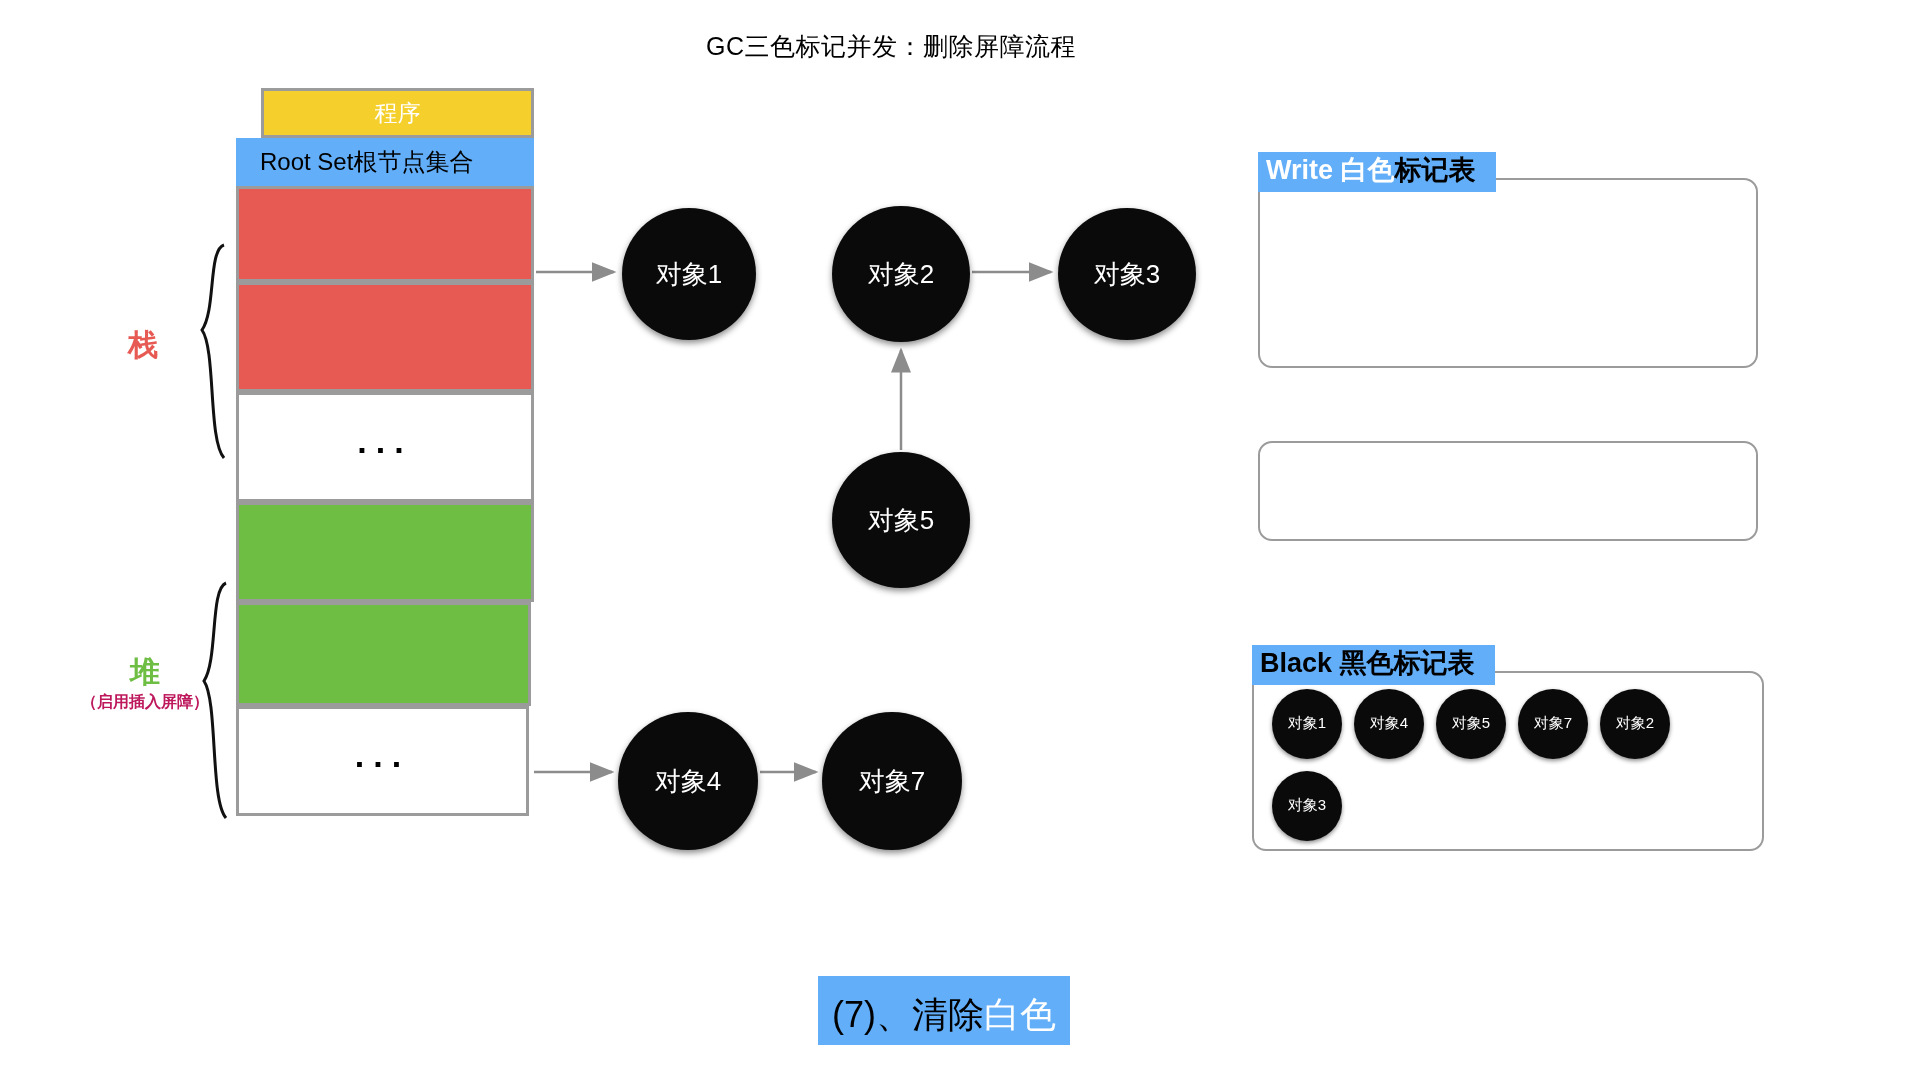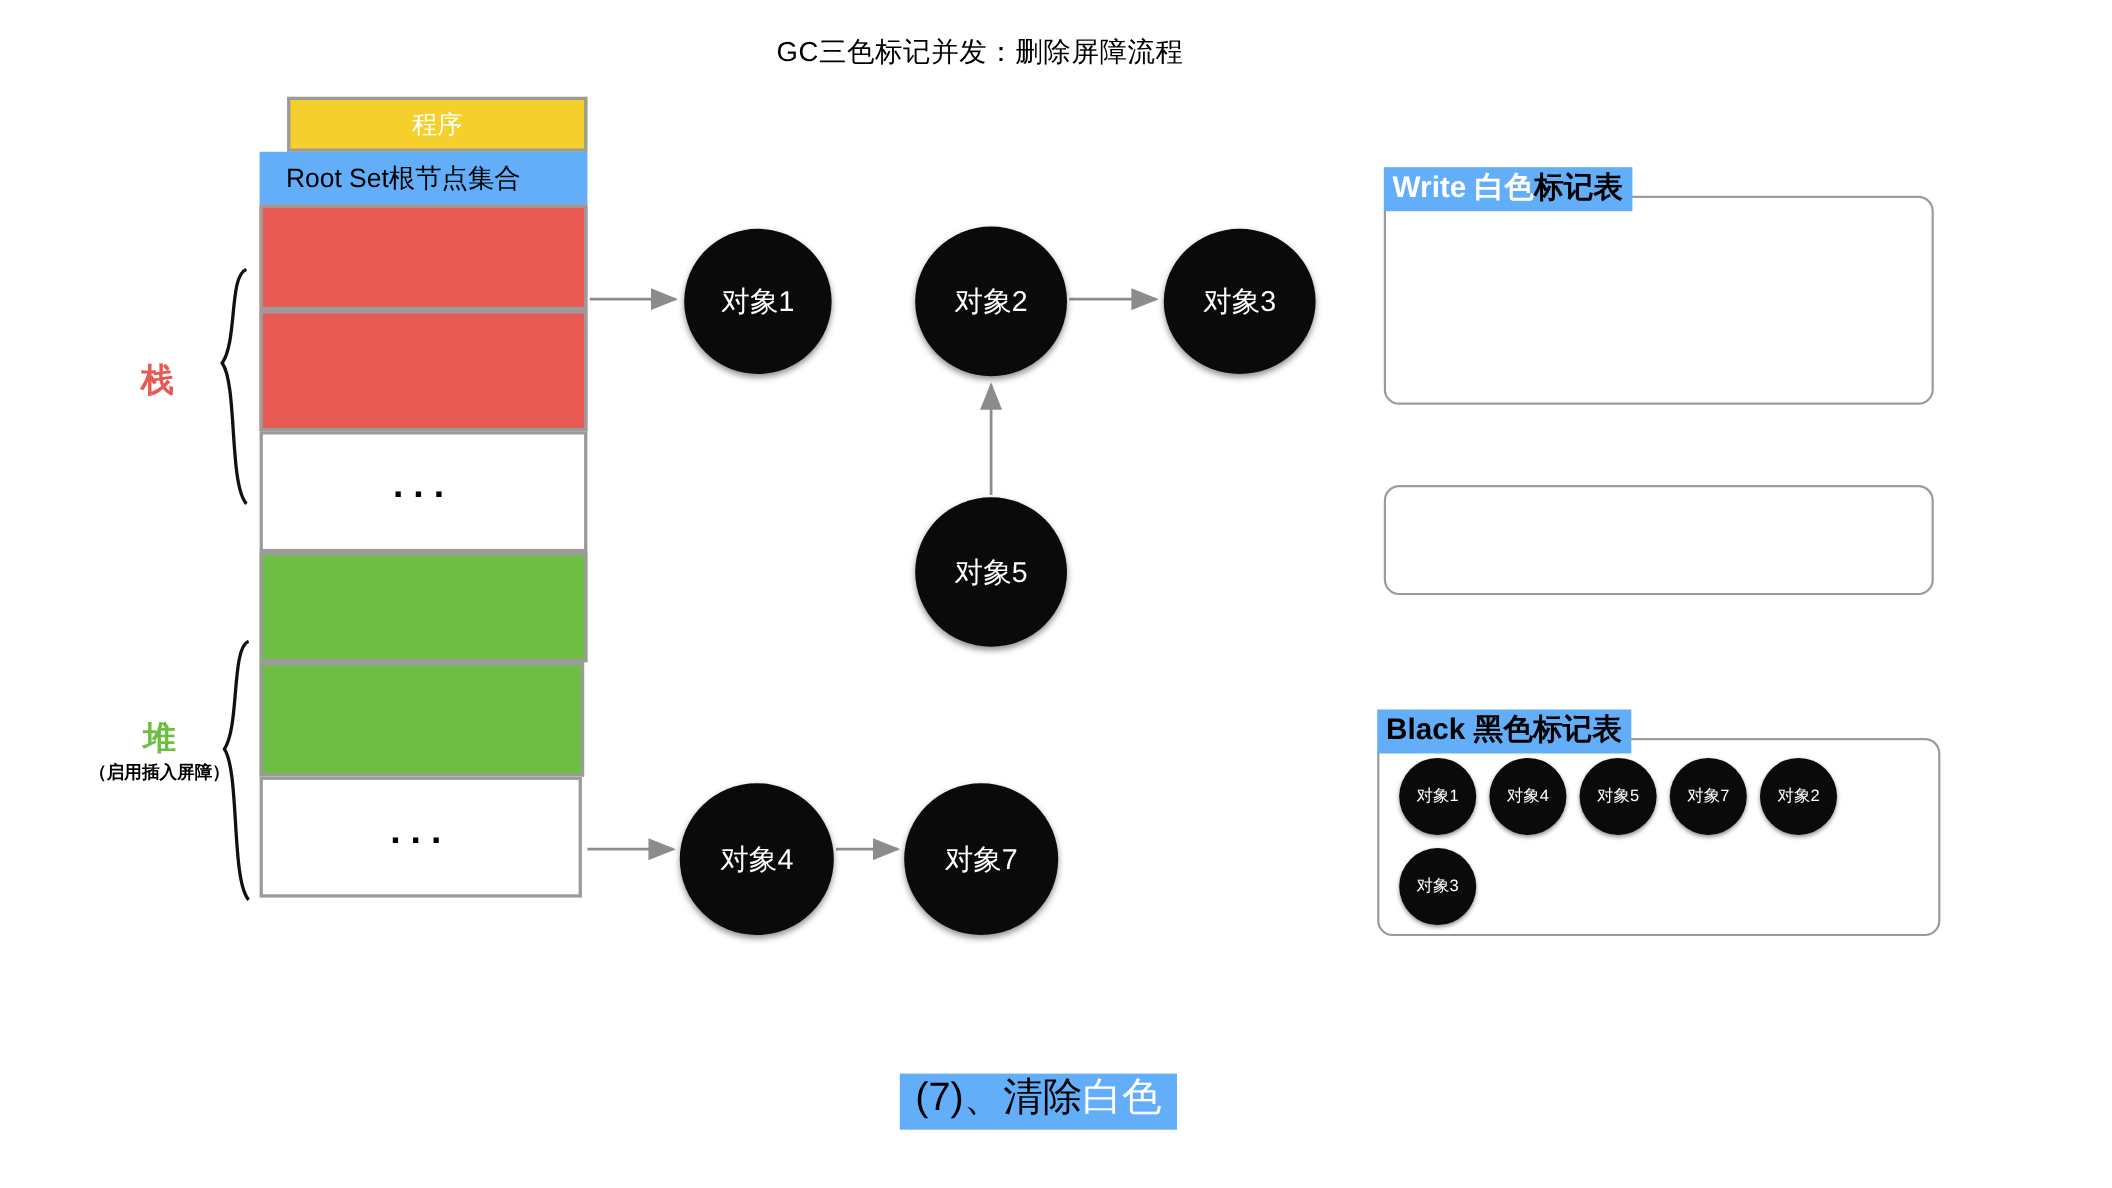--- a/index.html
+++ b/index.html
@@ -29,25 +29,25 @@
   .cell.blank2{background:#fff;height:110px;width:293px;
                display:flex;align-items:center;justify-content:center;}
   .dots{letter-spacing:9px;font-size:34px;font-weight:bold;line-height:1;
         transform:translateY(-6px);}
 
   
   .sidelabel{position:absolute;text-align:center;}
   #label-stack{left:88px;top:325px;width:110px;font-size:30px;font-weight:bold;color:#E75A53;}
   #label-heap{left:60px;top:655px;width:170px;}
   #label-heap .big{font-size:30px;font-weight:bold;color:#6FBE44;line-height:1.1;}
-  #label-heap .small{font-size:16px;font-weight:bold;color:#000000;margin-top:4px;}
+  #label-heap .small{font-size:16px;font-weight:bold;color:#be185d;margin-top:4px;}
 
   
   .tbl{position:absolute;}
-  .tbl .cap{display:inline-block;background:#62AEF8;padding:2px 8px 4px 8px;
+  .tbl .cap{display:inline-block;background:#62AEF8;padding:2px 20px 4px 8px;
             font-size:27px;font-weight:bold;line-height:1.25;white-space:nowrap;
             position:relative;z-index:3;}
   .tbl .box{border:2px solid #9b9b9b;border-radius:14px;background:#fff;
             margin-top:-14px;position:relative;z-index:1;box-sizing:border-box;}
   .cap .en-white{color:#ffffff;}
   .cap .en-grey{color:#b3b3b3;}
   .cap .en-black{color:#000000;}
   .cap .cn-black{color:#000000;}
 
   #tbl-white{left:1258px;top:152px;width:500px;}
@@ -73,21 +73,21 @@
   #n3{left:1058px;top:208px;width:138px;height:132px;}
   #n5{left:832px;top:452px;width:138px;height:136px;}
   #n4{left:618px;top:712px;width:140px;height:138px;}
   #n7{left:822px;top:712px;width:140px;height:138px;}
 
   svg#edges{position:absolute;left:0;top:0;width:1920px;height:1080px;
             pointer-events:none;}
 
   
   #caption{position:absolute;left:818px;top:976px;background:#62AEF8;
-           padding:0 14px 10px 14px;font-size:36px;line-height:1.15;
+           padding:18px 14px 10px 14px;font-size:36px;line-height:1.15;
            white-space:nowrap;}
   #caption .blk{color:#000;}
   #caption .wht{color:#fff;}
 </style>
 </head>
 <body>
 
 <div id="title">GC三色标记并发：删除屏障流程</div>
 
 <svg id="edges">

